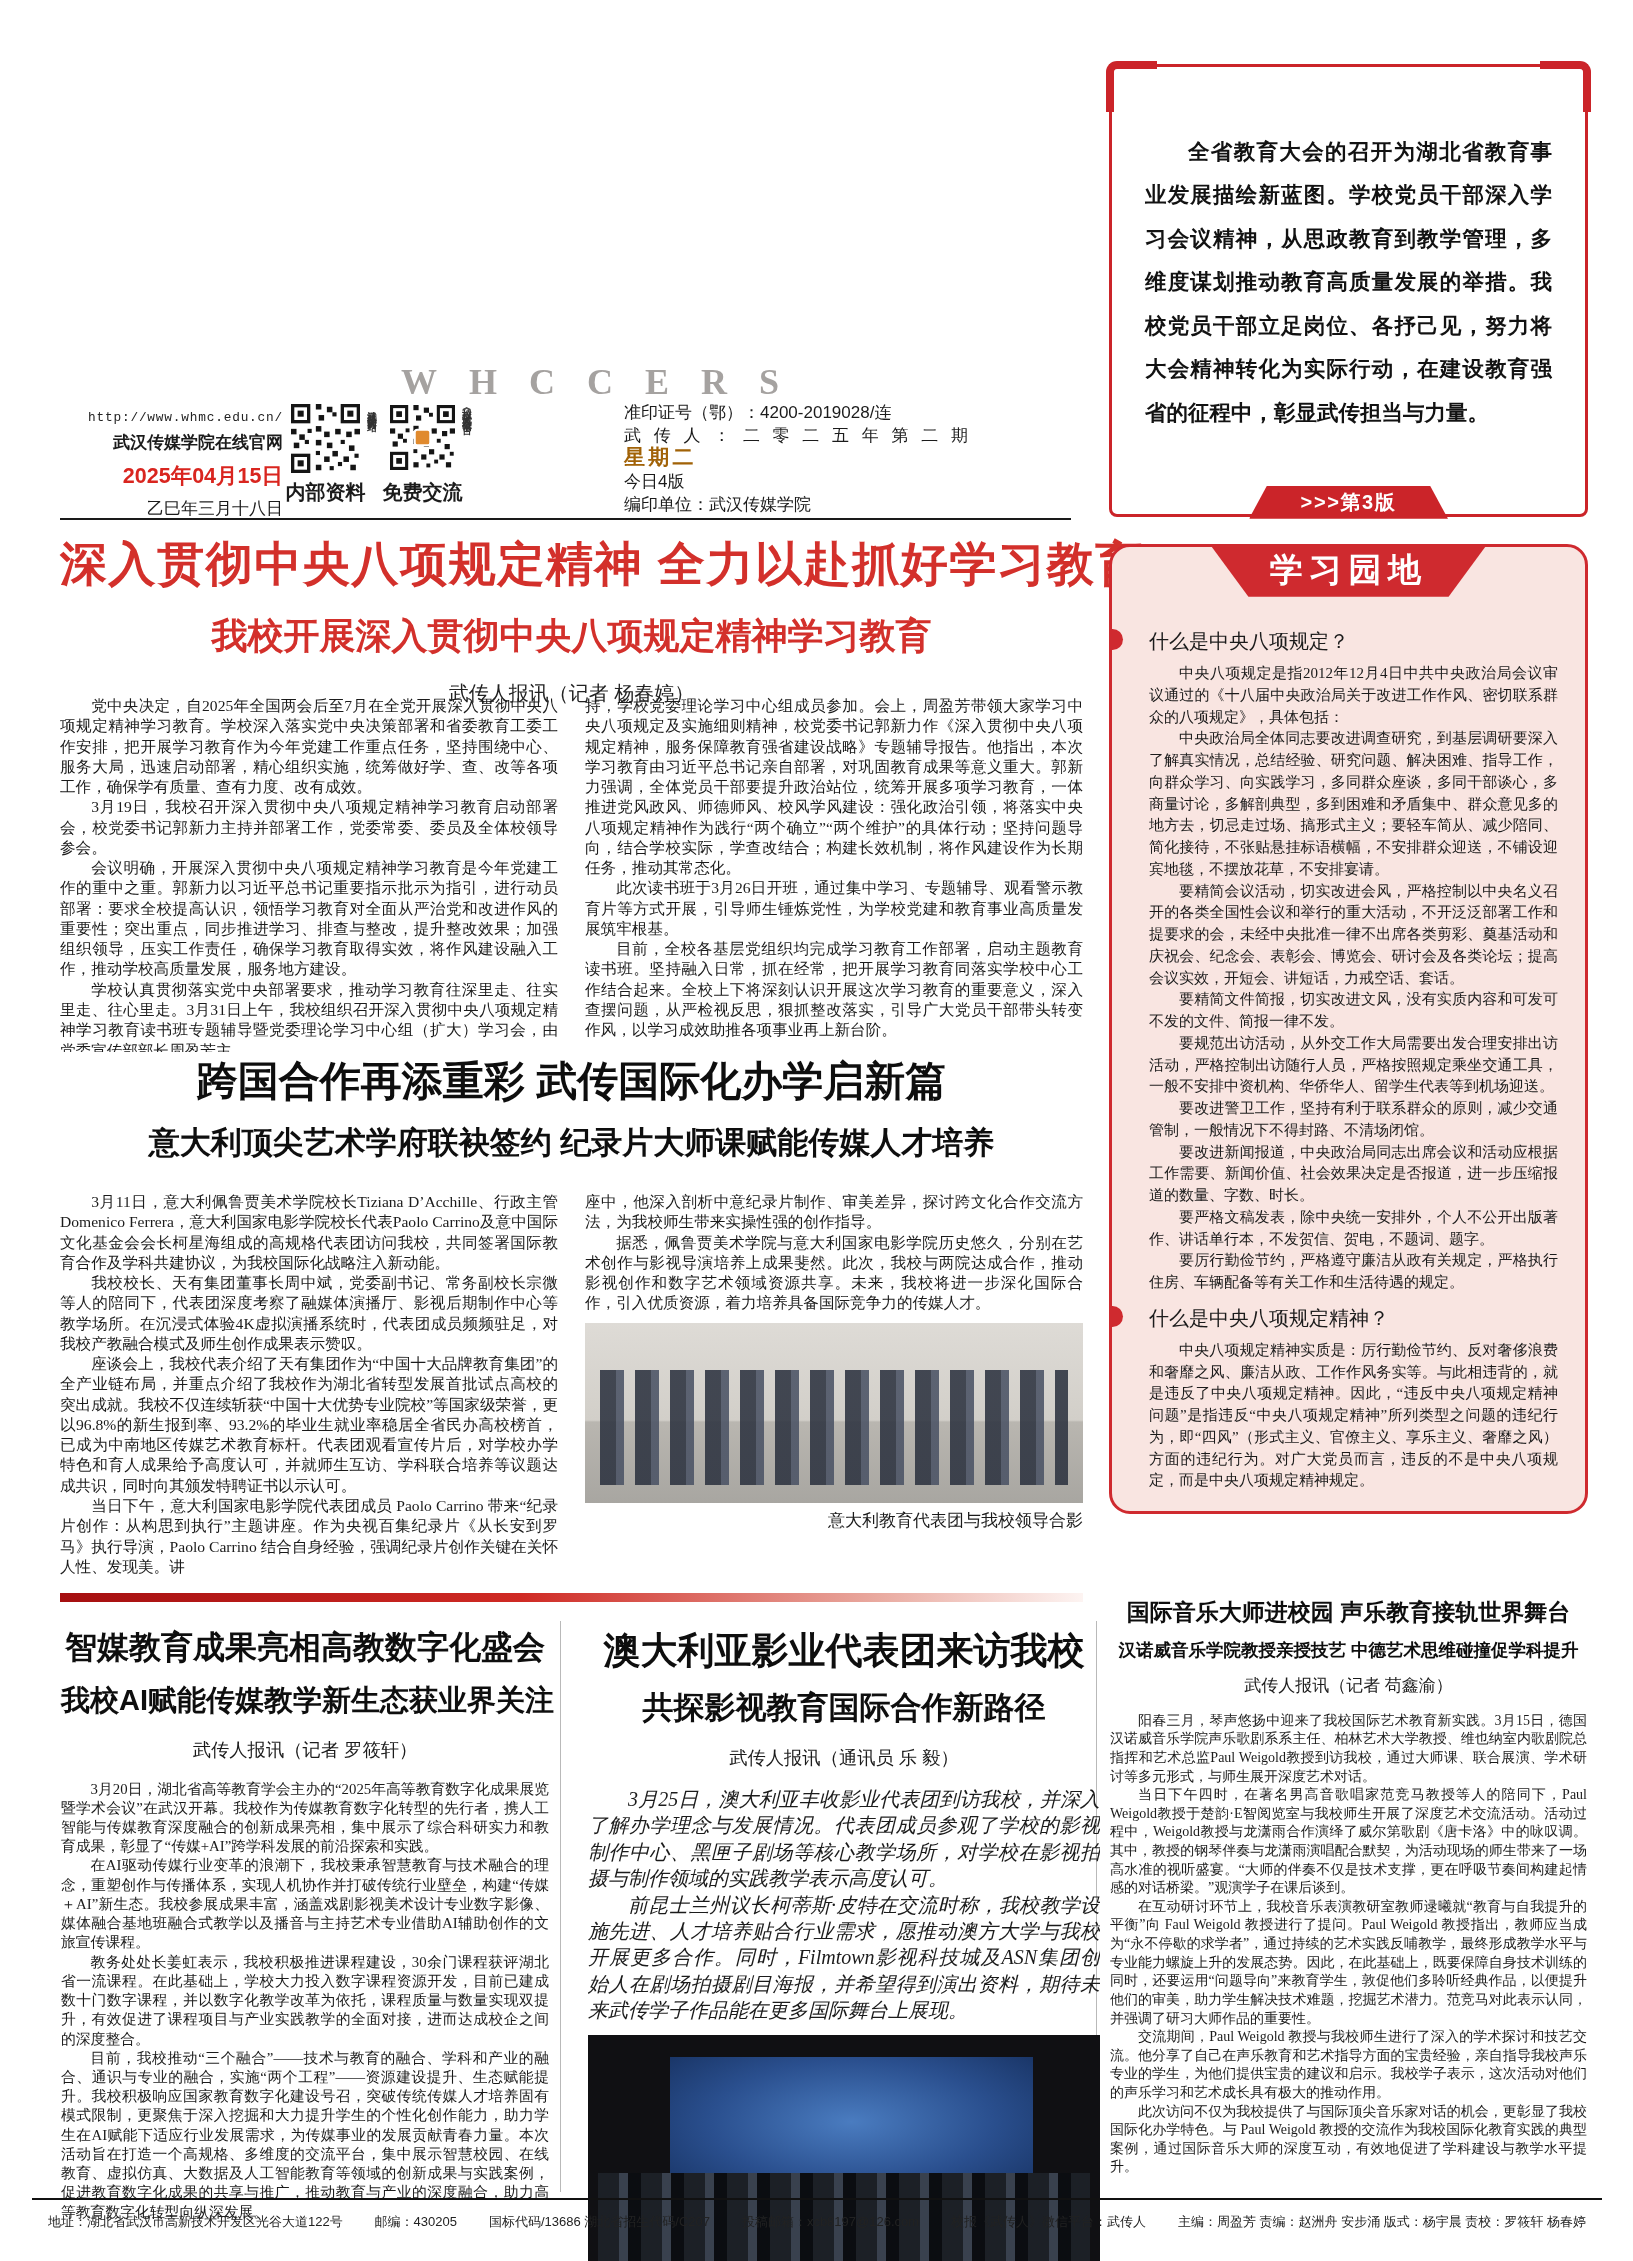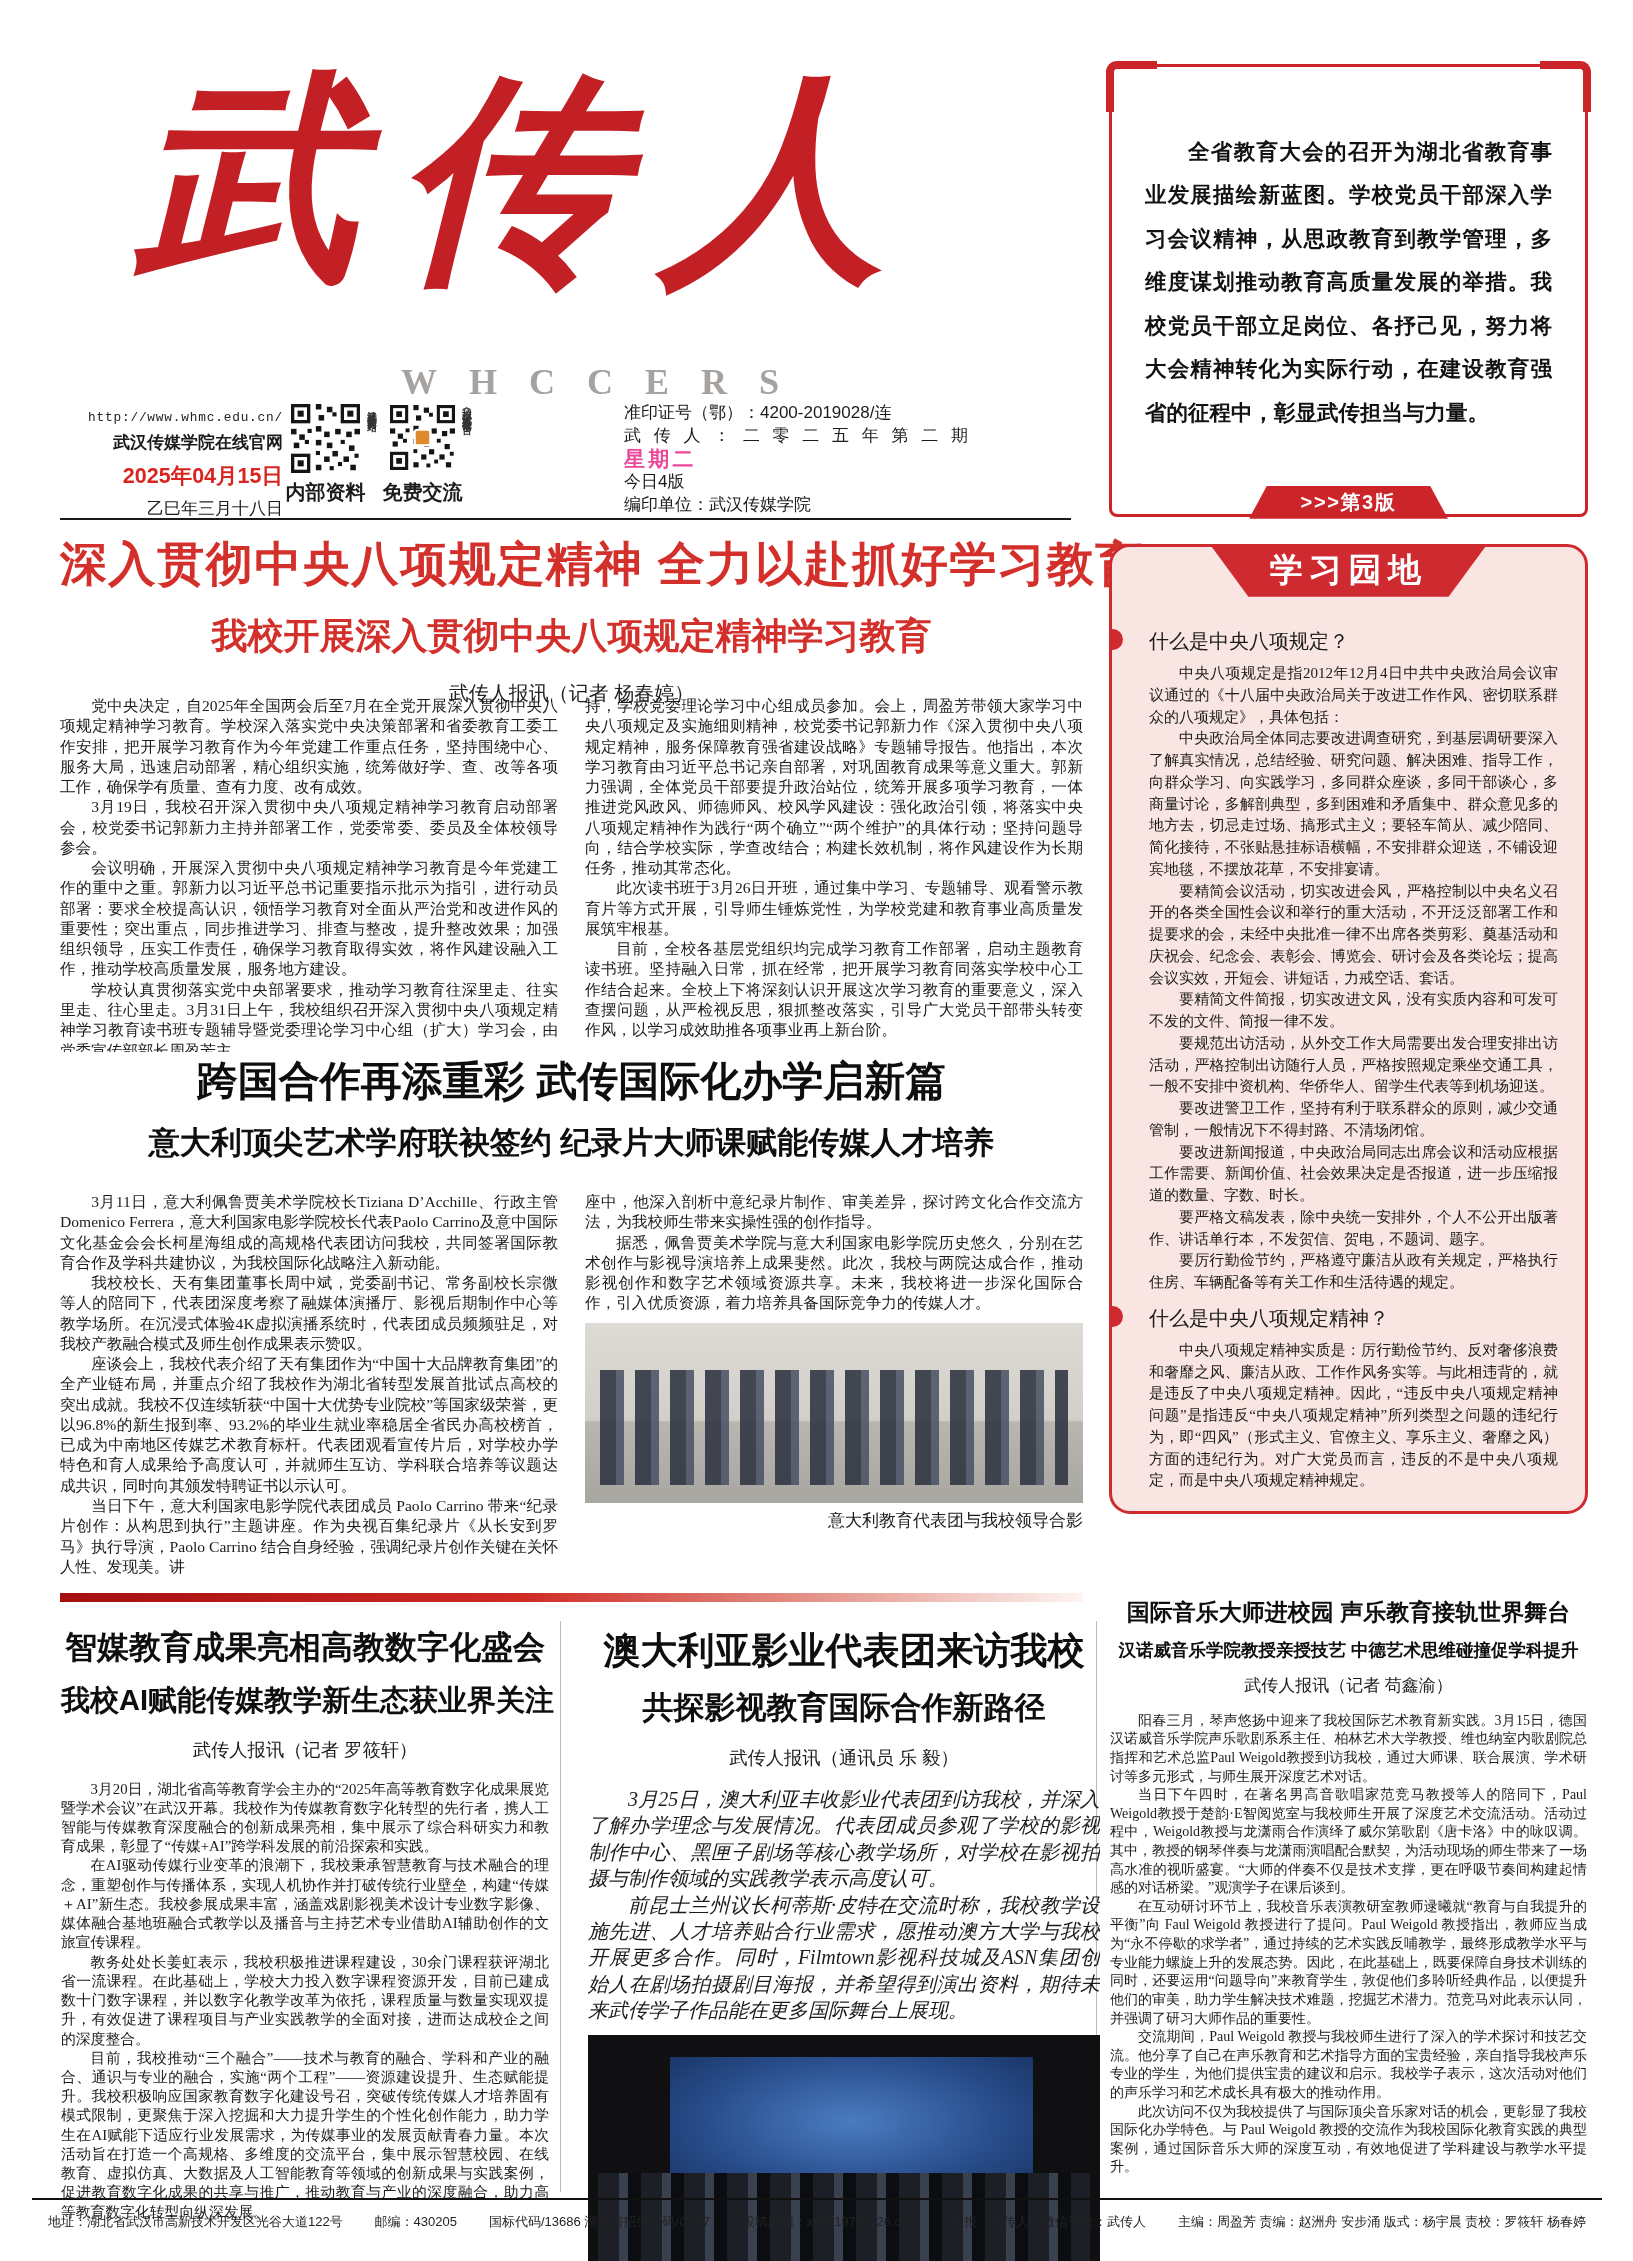--- a/index.html
+++ b/index.html
@@ -28,21 +28,21 @@
   .qr-vlabel{ writing-mode:vertical-rl; font-size:9.6px; letter-spacing:1.6px; color:#333;
               height:73px; font-family:"Liberation Sans", sans-serif; font-weight:bold;}
   .v1{ left:365px; top:403px;}
   .v2{ left:460px; top:401px;}
   .qr-cap{ font-size:20px; font-weight:bold; text-align:center; width:89px;
            font-family:"Liberation Sans", sans-serif;}
   .cap1{ left:281px; top:479px;}
   .cap2{ left:378px; top:479px;}
   .pub-mid{ left:624px; top:401px; width:479px; font-family:"Liberation Sans", sans-serif; font-size:17px; line-height:23px;}
   .pub-mid .issue{ letter-spacing:4px;}
-  .pub-mid .weekday{ color:#ec4899; font-weight:bold; font-size:21px; letter-spacing:3.2px;}
+  .pub-mid .weekday{ color:#a16207; font-weight:bold; font-size:21px; letter-spacing:3.2px;font-family:Liberation Mono, monospace;}
   .rule{ background:#1a1a1a;}
   .header-rule{ left:60px; top:518px; width:1011px; height:2.4px;}
 
   
   .highlight-box{ left:1109px; top:64px; width:479px; height:453px; border:3.2px solid var(--red);
                   border-radius:8px; padding:64px 33px 32px 33px; background:#fff;}
   .corner{ position:absolute; width:51px; height:51px; border-top:8.8px solid var(--red);}
   .corner.tl{ left:-6.4px; top:-6.4px; border-left:8.8px solid var(--red); border-top-left-radius:11px;}
   .corner.tr{ right:-6.4px; top:-6.4px; border-right:8.8px solid var(--red); border-top-right-radius:11px;}
   .hb-text{ font-family:"Liberation Sans", sans-serif; font-weight:bold; font-size:21.5px;
@@ -117,21 +117,20 @@
   
   .footer-rule{ left:32px; top:2198px; width:1570px; height:2.4px; background:#111;}
   .footer-row{ left:48px; top:2213px; width:1538px; display:flex; justify-content:space-between;
                font-family:"Liberation Sans", sans-serif; font-size:13px; color:#222; white-space:nowrap;}
 </style>
 </head>
 <body>
 
 <div id="page">
 
-  <div class="abs logo">武传人</div>
   <div class="abs latin">WHCCERS</div>
 
   <div class="abs pub-left">
     <div class="url">http://www.whmc.edu.cn/</div>
     <div class="site">武汉传媒学院在线官网</div>
     <div class="date">2025年04月15日</div>
     <div class="lunar">乙巳年三月十八日</div>
   </div>
 
   <svg class="abs qr qr1" viewBox="0 0 25 25" xmlns="http://www.w3.org/2000/svg">

